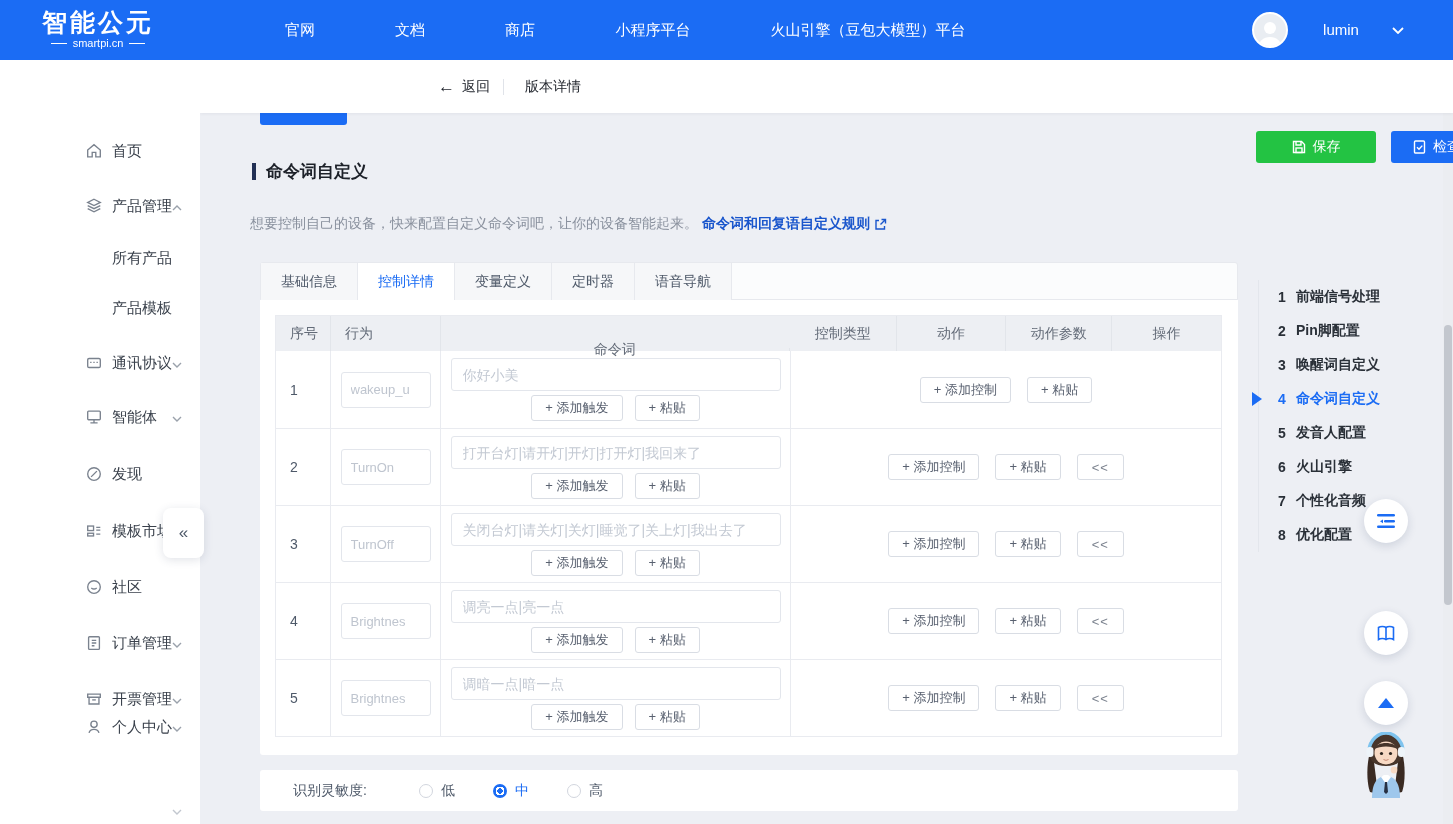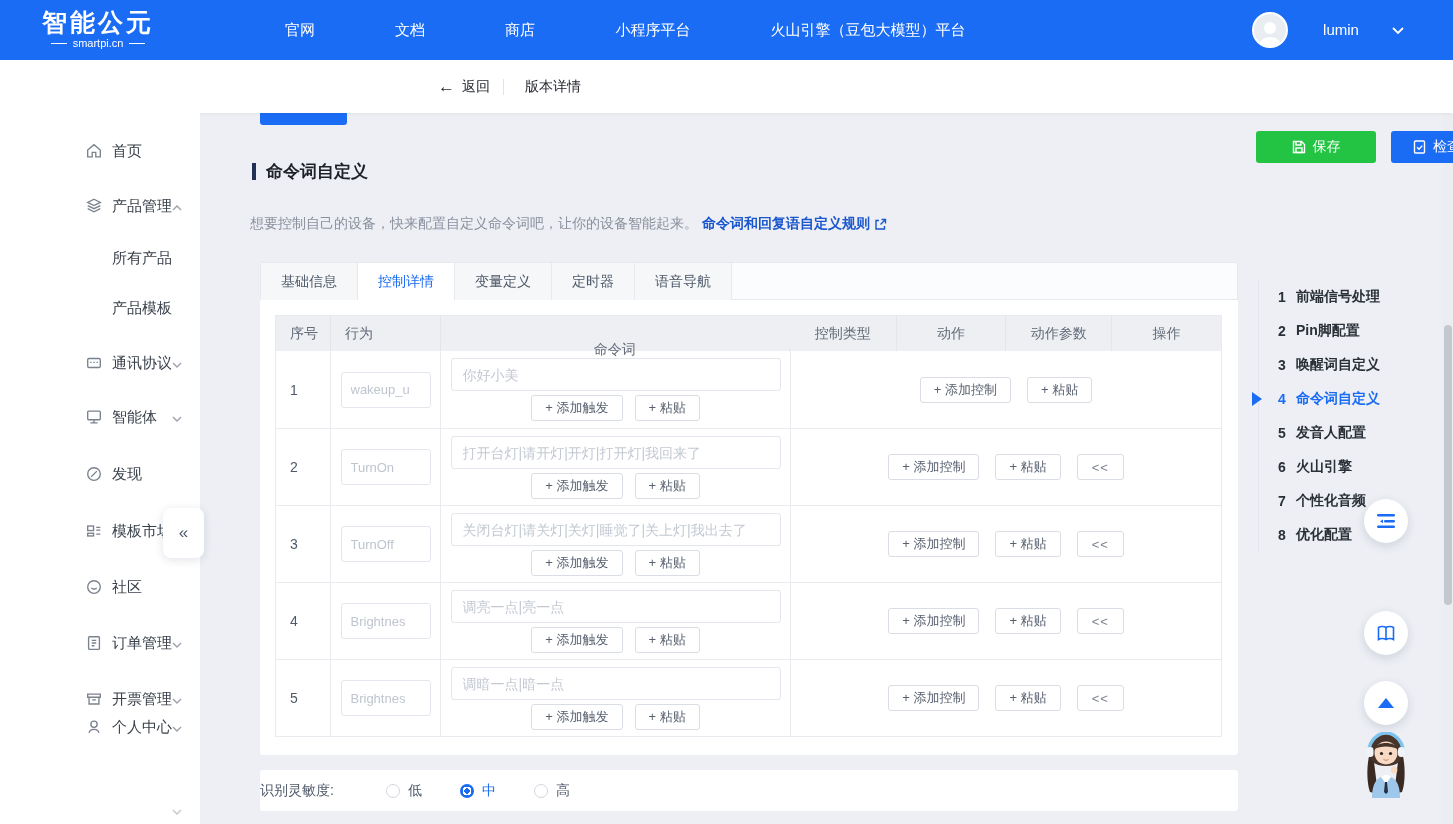--- a/index.html
+++ b/index.html
@@ -91,21 +91,21 @@
   .command-input::placeholder { color:#c3c9d3; }
   .cmd-btns { margin-top:4px; display:flex; gap:12px; }
   .sbtn { height:26px; padding:0 13px; background:#fff; border:1px solid #d9dde4; border-radius:3px;
           font-size:13px; color:#596170; cursor:pointer; font-family:inherit; white-space:nowrap; }
   .td-actions { flex:1; display:flex; align-items:center; justify-content:center; gap:16px; }
   .sbtn.collapse-btn { padding:0 14px; color:#7b828e; letter-spacing:1px; }
 
   
   .sense-bar { position:absolute; left:260px; top:770px; width:978px; height:41px; background:#fff; border-radius:3px;
                display:flex; align-items:center; }
-  .sense-label { font-size:14px; color:#4e5969; }
+  .sense-label { margin-left:33px; font-size:14px; color:#4e5969; }
   .radio-group { display:flex; align-items:center; margin-left:52px; gap:8px; cursor:pointer; }
   .radio-group + .radio-group { margin-left:38px; }
   .radio { width:14px; height:14px; border-radius:50%; border:1px solid #d2d6de; background:#fff; }
   .radio.checked { border:none;
      background:radial-gradient(circle,#1b6cf4 0 2.6px,#fff 2.6px 4.4px,#1b6cf4 4.4px); }
   .radio-label { font-size:14px; color:#4e5969; }
   .radio-label.sel { color:#1b6cf4; }
 
   
   .right-nav { position:absolute; left:1258px; top:280px; width:150px; border-left:1px solid #e3e6ec; padding-left:0; z-index:5; }

